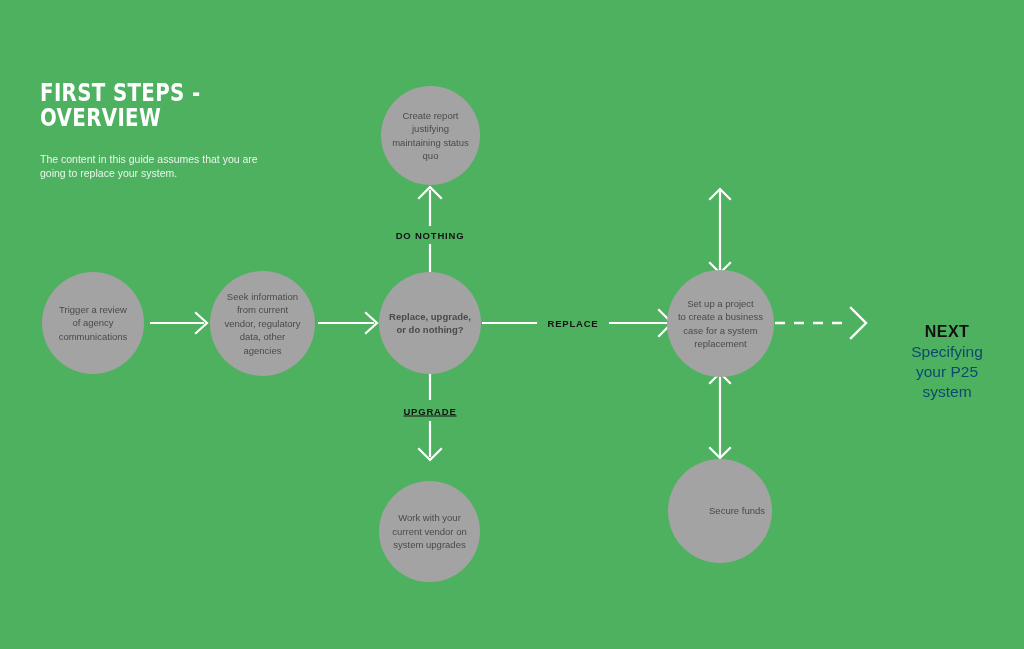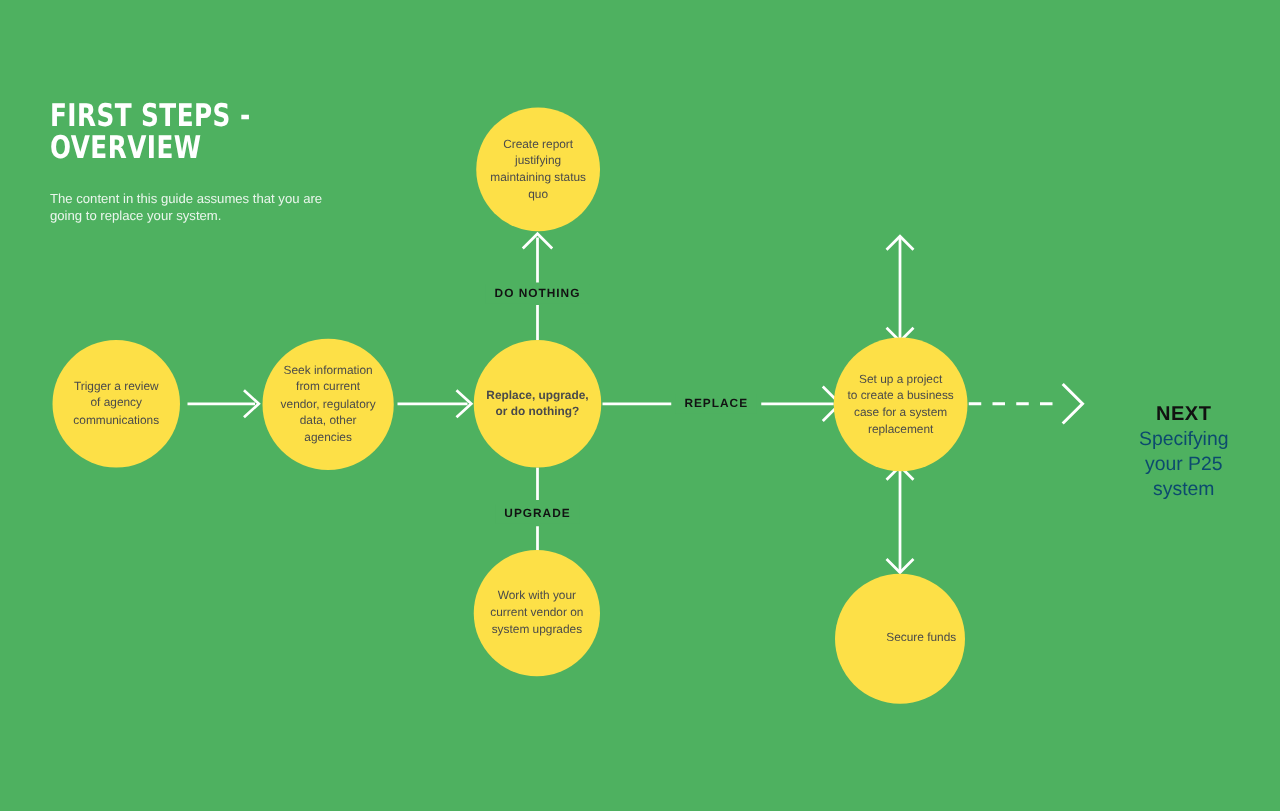--- a/index.html
+++ b/index.html
@@ -42,21 +42,21 @@
     color: #eaf6ec;
     font-family: "Liberation Sans", sans-serif;
     font-size: 10.5px;
     line-height: 14px;
     margin-top: 22px;
     width: 225px;
   }
   
   .node {
     position: absolute;
-    background: #fde047;
+    background: #a3a3a3;
     border-radius: 50%;
     display: flex;
     align-items: center;
     justify-content: center;
     box-sizing: border-box;
     z-index: 5;
   }
   .node-label {
     color: #4a4a4a;
     font-family: "Liberation Sans", sans-serif;
@@ -170,21 +170,21 @@
       <polyline points="710,448 720,458 730,448" fill="none" stroke="#ffffff" stroke-width="2.2" stroke-linecap="square" stroke-linejoin="miter"></polyline>
     </g>
 
     <g>
       <line x1="775" y1="323" x2="848" y2="323" stroke="#ffffff" stroke-width="2.4" stroke-dasharray="10 9"></line>
       <polyline points="851,308 866,323 851,338" fill="none" stroke="#ffffff" stroke-width="2.4" stroke-linecap="square" stroke-linejoin="miter"></polyline>
     </g>
   </svg>
 
   <div class="edge-label" style="left:430px; top:235px;">Do Nothing</div>
-  <div class="edge-label" style="left:430px; top:411px;">Upgrade</div>
+  <div class="edge-label" style="left:430px; top:411px;text-decoration:underline;">Upgrade</div>
   <div class="edge-label" style="left:573px; top:323px;">Replace</div>
 
   <div class="node" style="left:42px; top:272px; width:102px; height:102px;">
     <div class="node-label">Trigger a review
 of agency
 communications</div>
   </div>
 
   <div class="node" style="left:210px; top:271px; width:105px; height:105px;">
     <div class="node-label">Seek information
@@ -199,21 +199,21 @@
 or do nothing?</div>
   </div>
 
   <div class="node" style="left:381px; top:86px; width:99px; height:99px;">
     <div class="node-label">Create report
 justifying
 maintaining status
 quo</div>
   </div>
 
-  <div class="node" style="left:379px; top:440px; width:101px; height:101px;">
+  <div class="node" style="left:379px; top:481px; width:101px; height:101px;">
     <div class="node-label">Work with your
 current vendor on
 system upgrades</div>
   </div>
 
 
   <div class="node" style="left:667px; top:270px; width:107px; height:107px;">
     <div class="node-label">Set up a project
 to create a business
 case for a system

